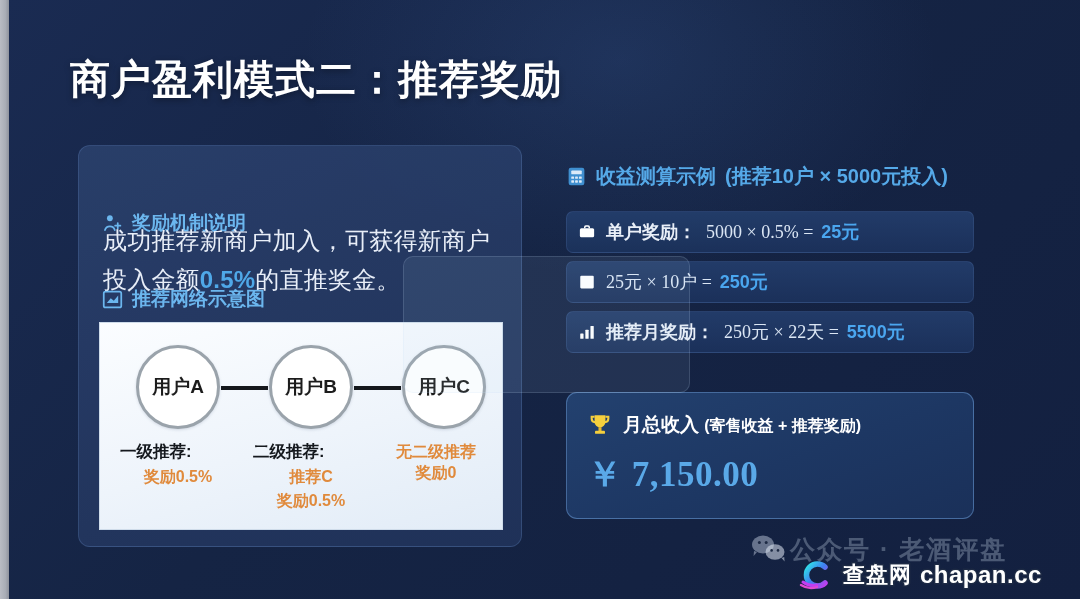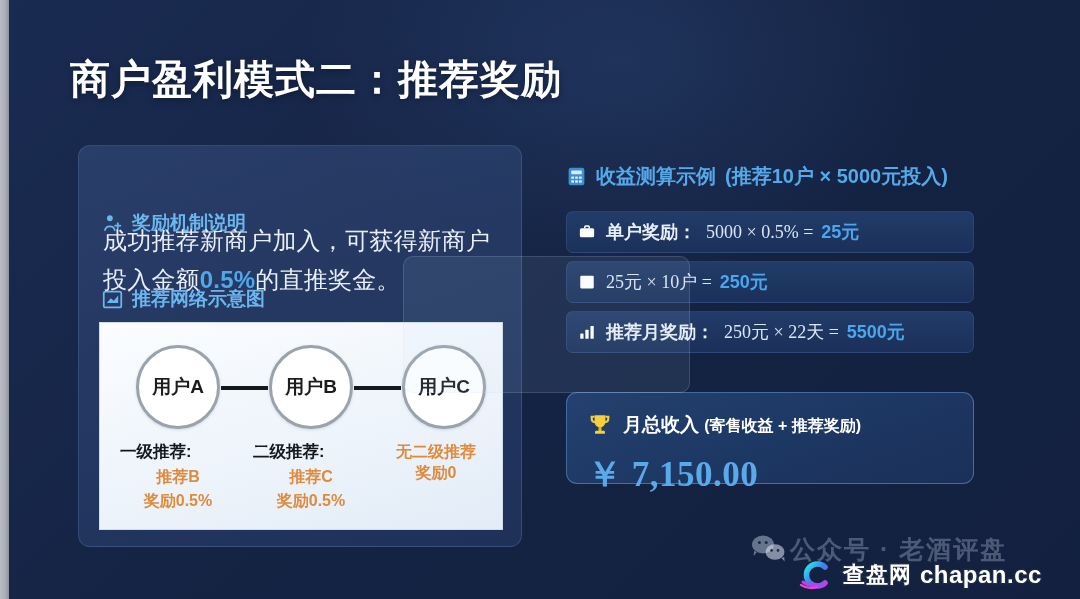--- a/index.html
+++ b/index.html
@@ -217,21 +217,21 @@
     white-space: nowrap;
     margin-left: -2px;
   }
 
   
   .total-card {
     position: absolute;
     left: 566px;
     top: 392px;
     width: 408px;
-    height: 92px;
+    height: 127px;
     border-radius: 11px;
     background: linear-gradient(160deg, #23416f 0%, #1d3763 55%, #1a3059 100%);
     border: 1px solid rgba(120,170,230,0.45);
     box-sizing: border-box;
   }
   .total-head {
     position: absolute;
     left: 20px;
     top: 19px;
     display: flex;
@@ -360,21 +360,20 @@
         <div class="link l1"></div>
         <div class="link l2"></div>
         <div class="node n1">用户A</div>
         <div class="node n2">用户B</div>
         <div class="node n3">用户C</div>
       </div>
 
       <div class="captions">
         <div class="cap c1">
           <span class="t">一级推荐:</span>
-          <span class="o">推荐B</span>
           <span class="o">奖励0.5%</span>
         </div>
         <div class="cap c2">
           <span class="t">二级推荐:</span>
           <span class="o">推荐C</span>
           <span class="o">奖励0.5%</span>
         </div>
         <div class="cap c3">
           <span class="o">无二级推荐</span>
           <span class="o">奖励0</span>

